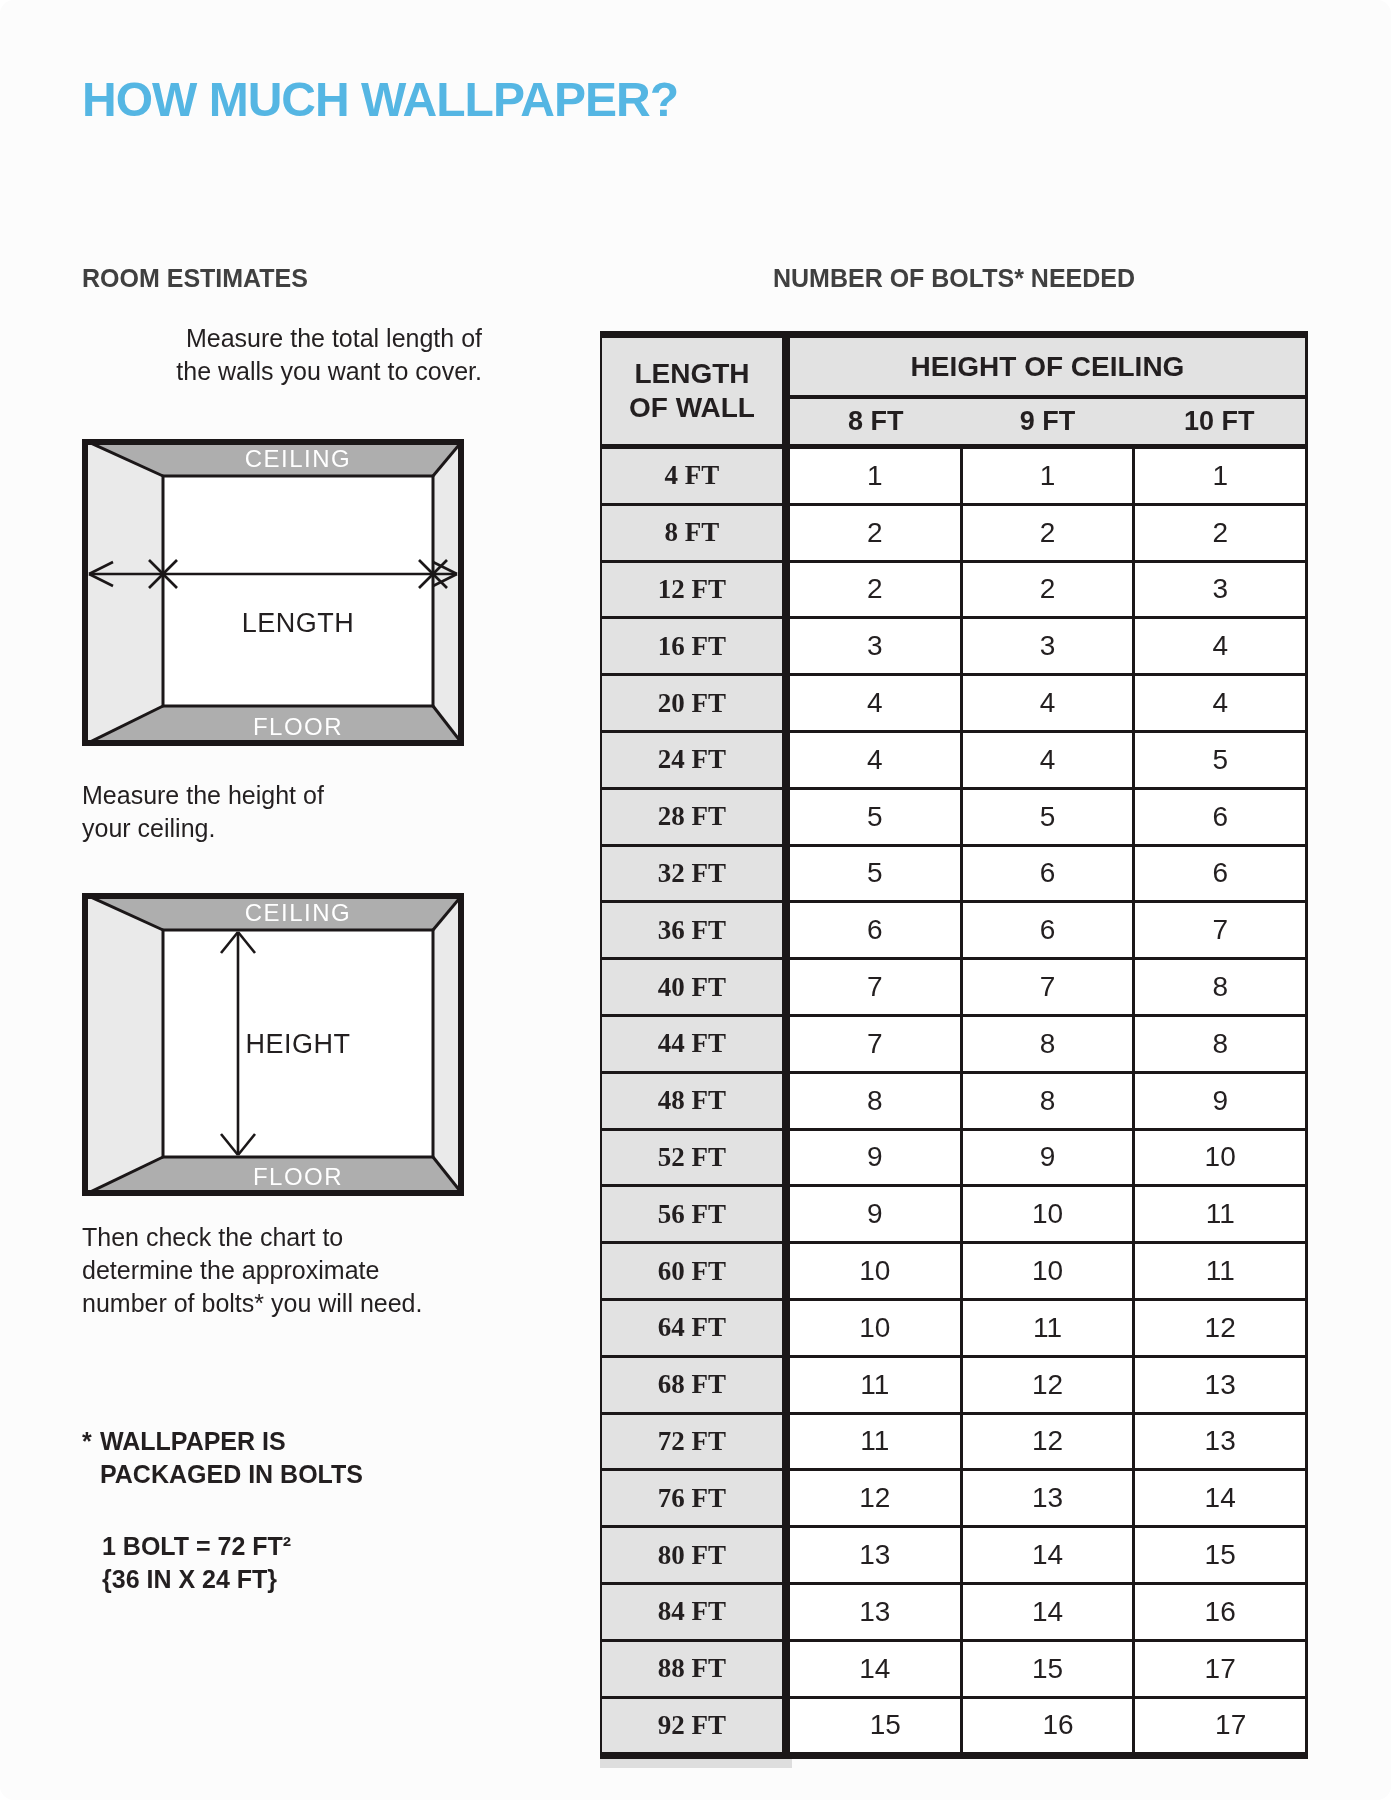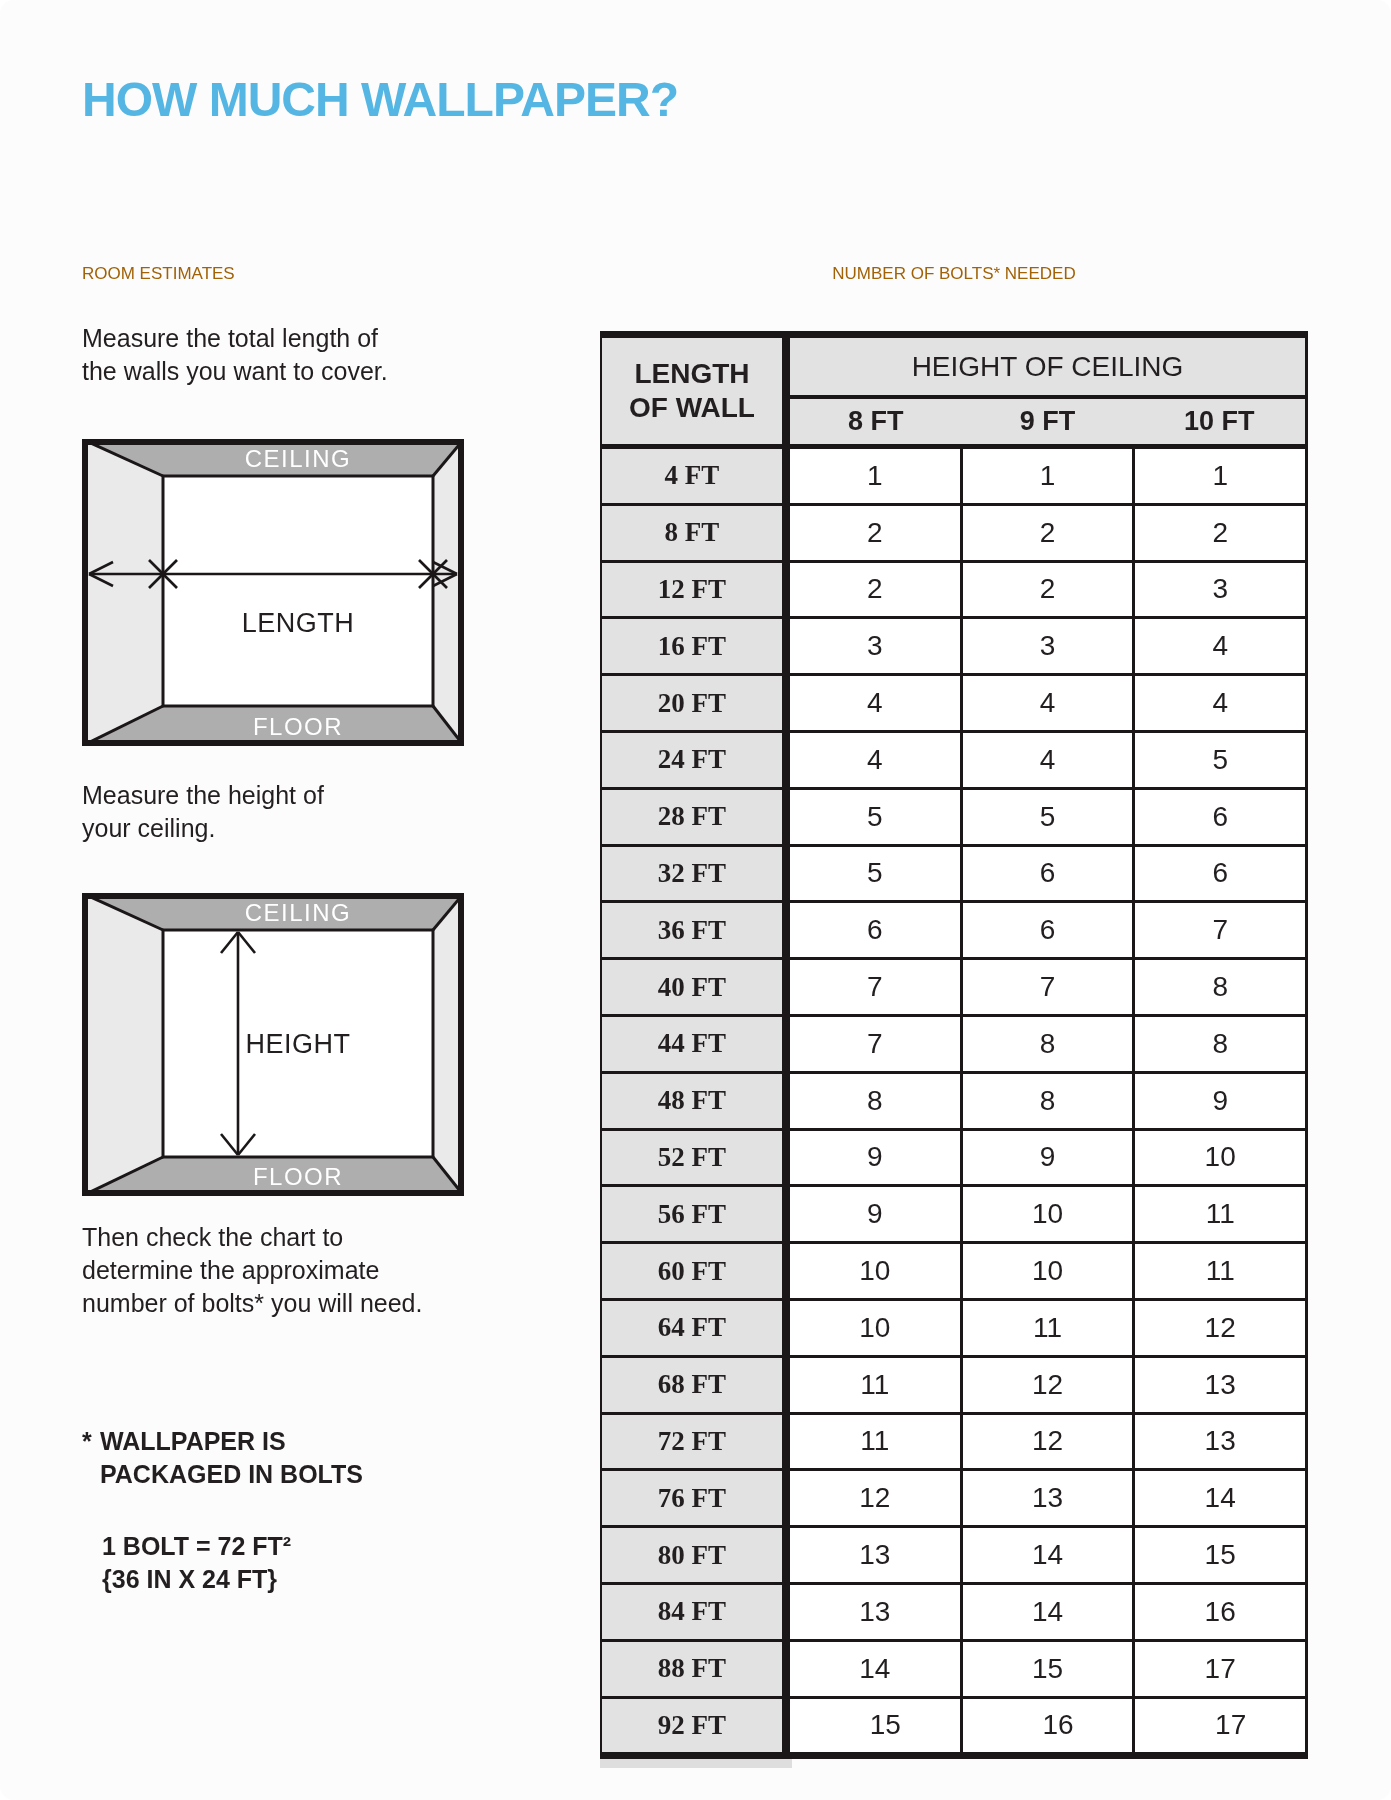--- a/index.html
+++ b/index.html
@@ -10,29 +10,29 @@
     color:#231f20;
     border-radius:14px;
   }
   .title{
     position:absolute; left:82px; top:72px; margin:0;
     font-size:48px; font-weight:bold; letter-spacing:-1px;
     color:#55b6e3;
   }
   .sec-head{
     position:absolute; margin:0;
-    font-size:17px; font-weight:normal; color:#a16207;
+    font-size:25px; font-weight:bold; color:#404040;
   }
   .room-head{ left:82px; top:264px; }
   .table-head-title{ left:600px; top:264px; width:708px; text-align:center; }
   .para{
     position:absolute; left:82px; width:400px; margin:0;
     font-size:25px; line-height:33px;
   }
-  .para1{ top:322px; }
+  .para1{ top:322px;text-align:right; }
   .para2{ top:779px; }
   .para3{ top:1185px;margin-top:36px; }
   .diagram{ position:absolute; left:82px; width:382px; }
   .diagram1{ top:439px; height:307px; }
   .diagram2{ top:893px; height:303px; }
   svg text{ font-family:"Liberation Sans", sans-serif; }
   .room-label{ font-size:24px; fill:#ffffff; letter-spacing:1.5px; }
   .dim-label{ font-size:27px; fill:#231f20; letter-spacing:0.5px; }
 
   .footnote{
@@ -56,21 +56,21 @@
   .t-corner{
     width:188px; box-sizing:border-box; border-right:8px solid #1b1718;
     background:#e2e2e2; display:flex; flex-direction:column;
     align-items:center; justify-content:center;
     font-size:28px; font-weight:bold; line-height:34px; text-align:center;
   }
   .t-head-right{ flex:1; display:flex; flex-direction:column; }
   .t-group{
     box-sizing:border-box; height:61px; border-bottom:4px solid #1b1718;
     background:#e2e2e2; display:flex; align-items:center; justify-content:center;
-    font-size:28px; font-weight:normal;
+    font-size:28px; font-weight:bold;
   }
   .t-subs{ flex:1; display:flex; background:#e2e2e2; }
   .t-sub{
     flex:1; display:flex; align-items:center; justify-content:center;
     font-size:27px; font-weight:bold;
   }
   .t-row{
     display:flex; box-sizing:border-box; height:56.8px;
     border-bottom:3px solid #1b1718;
   }

